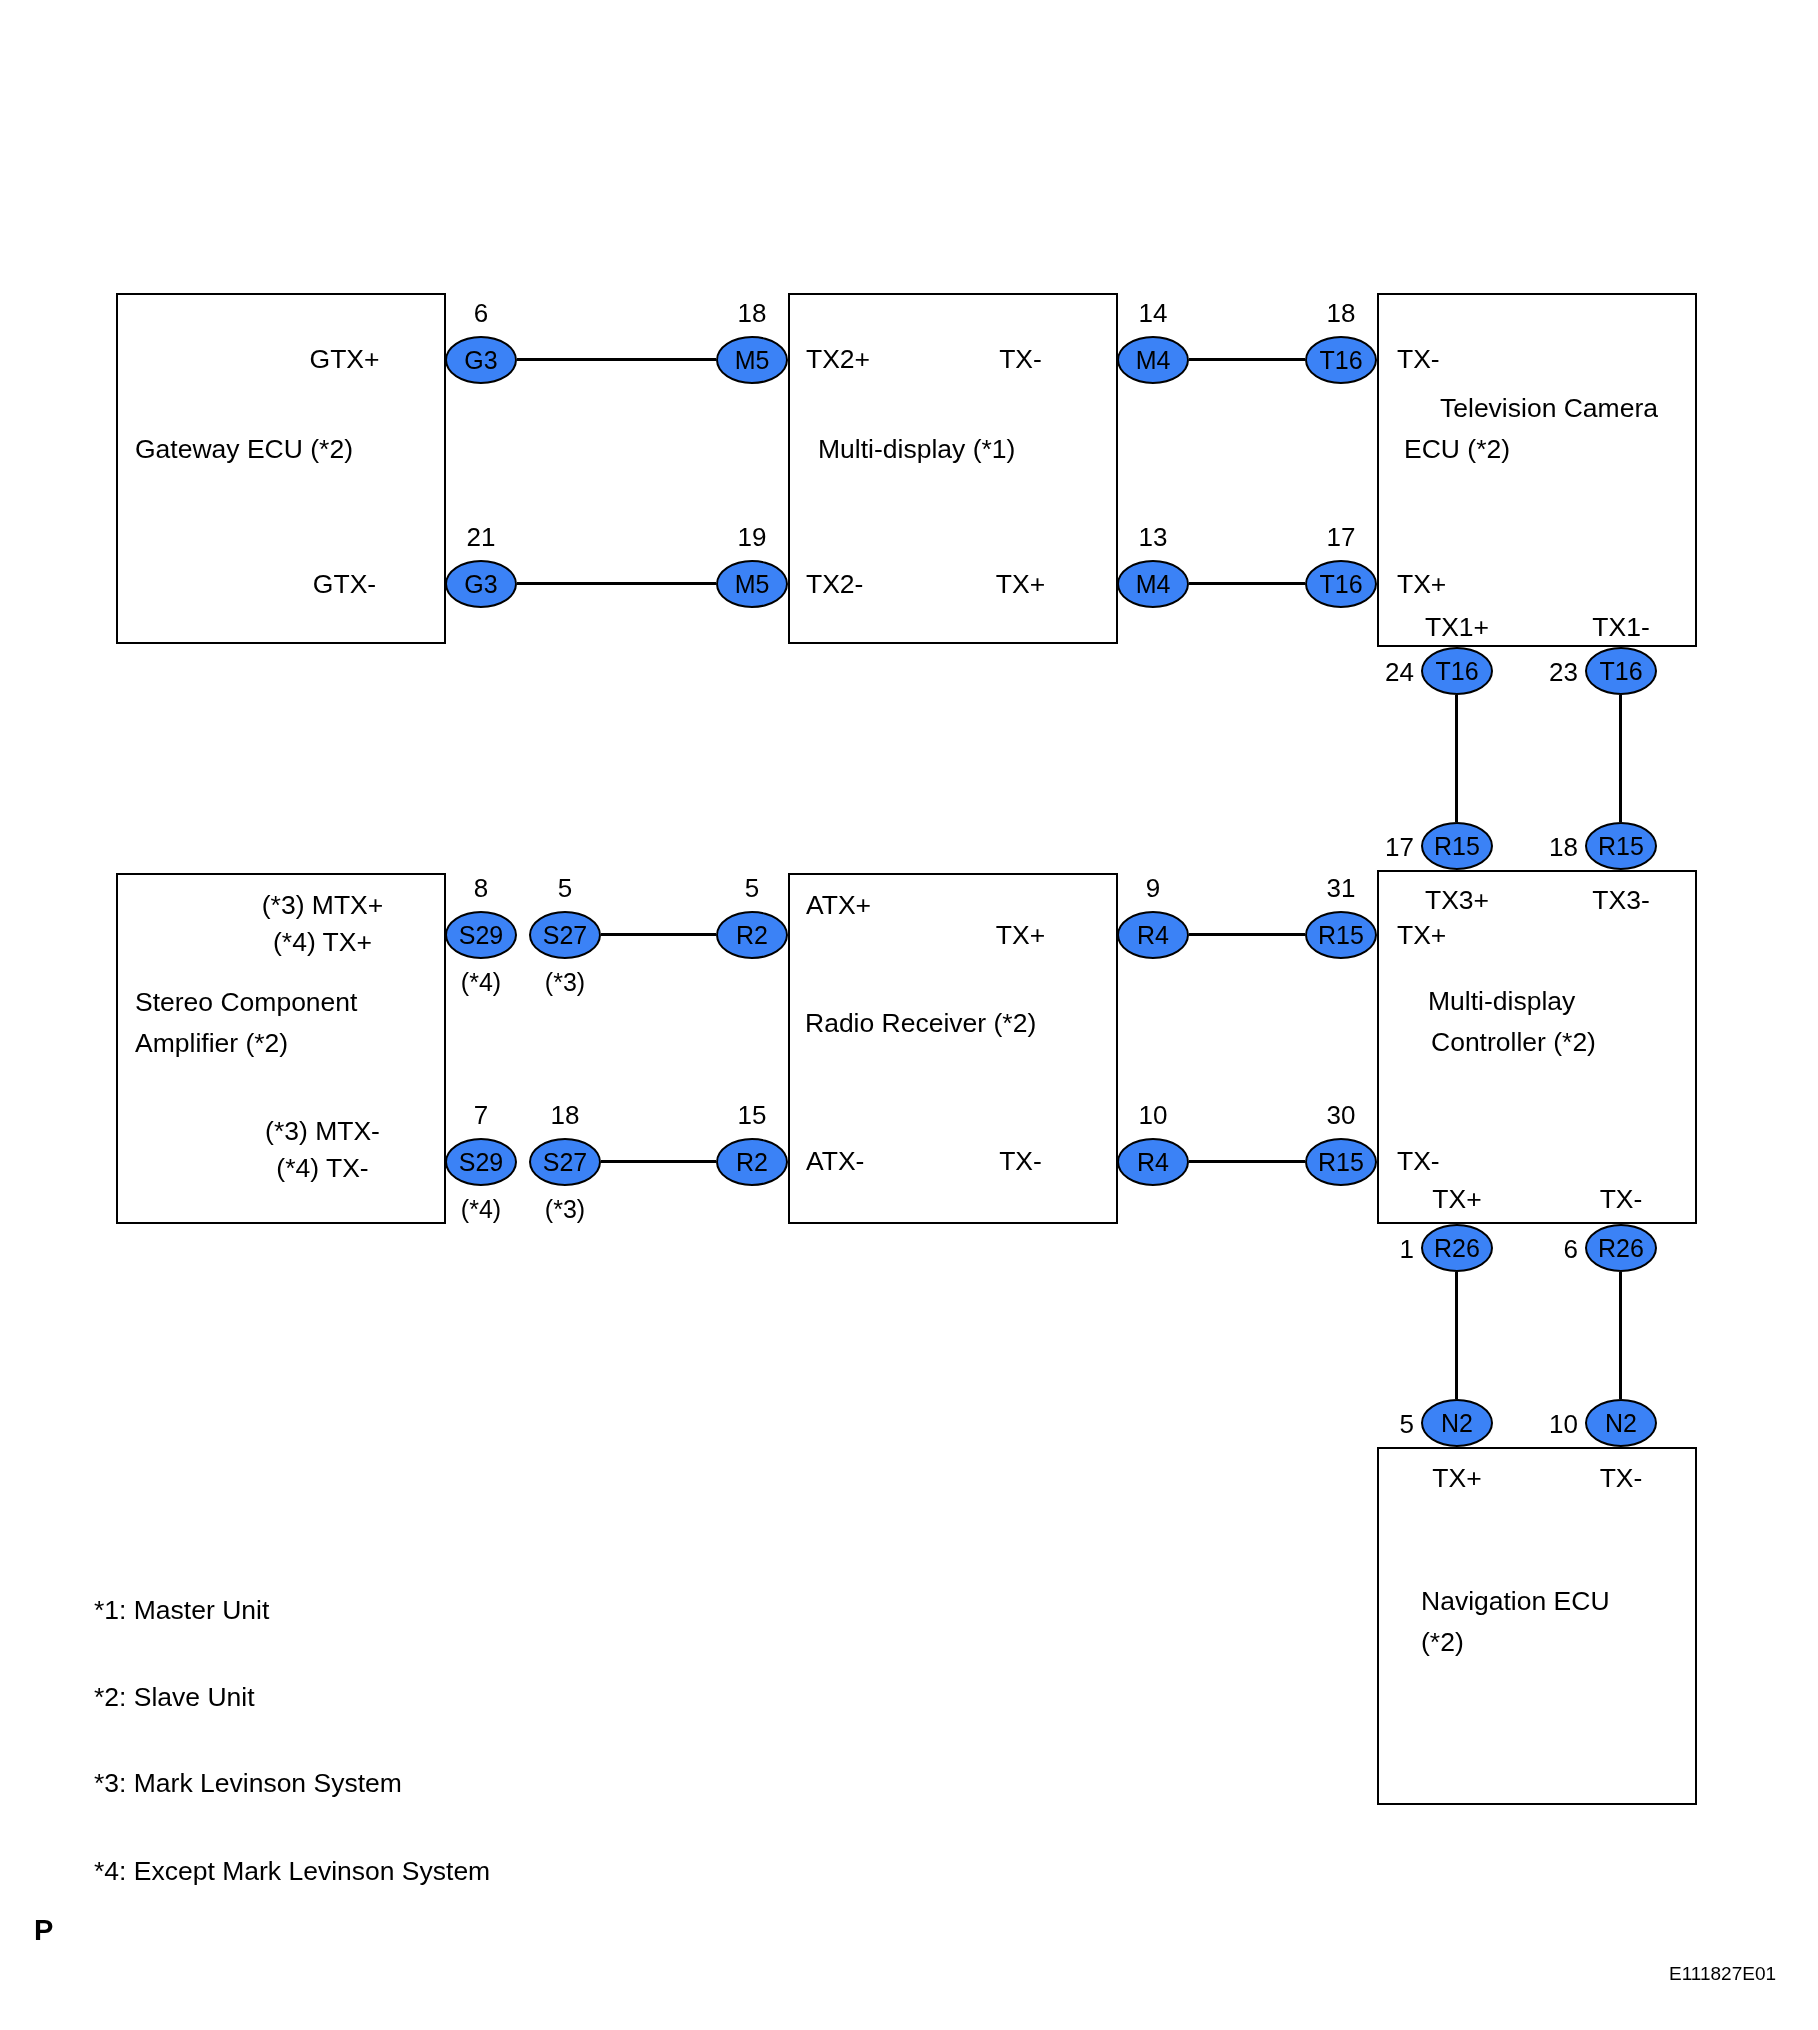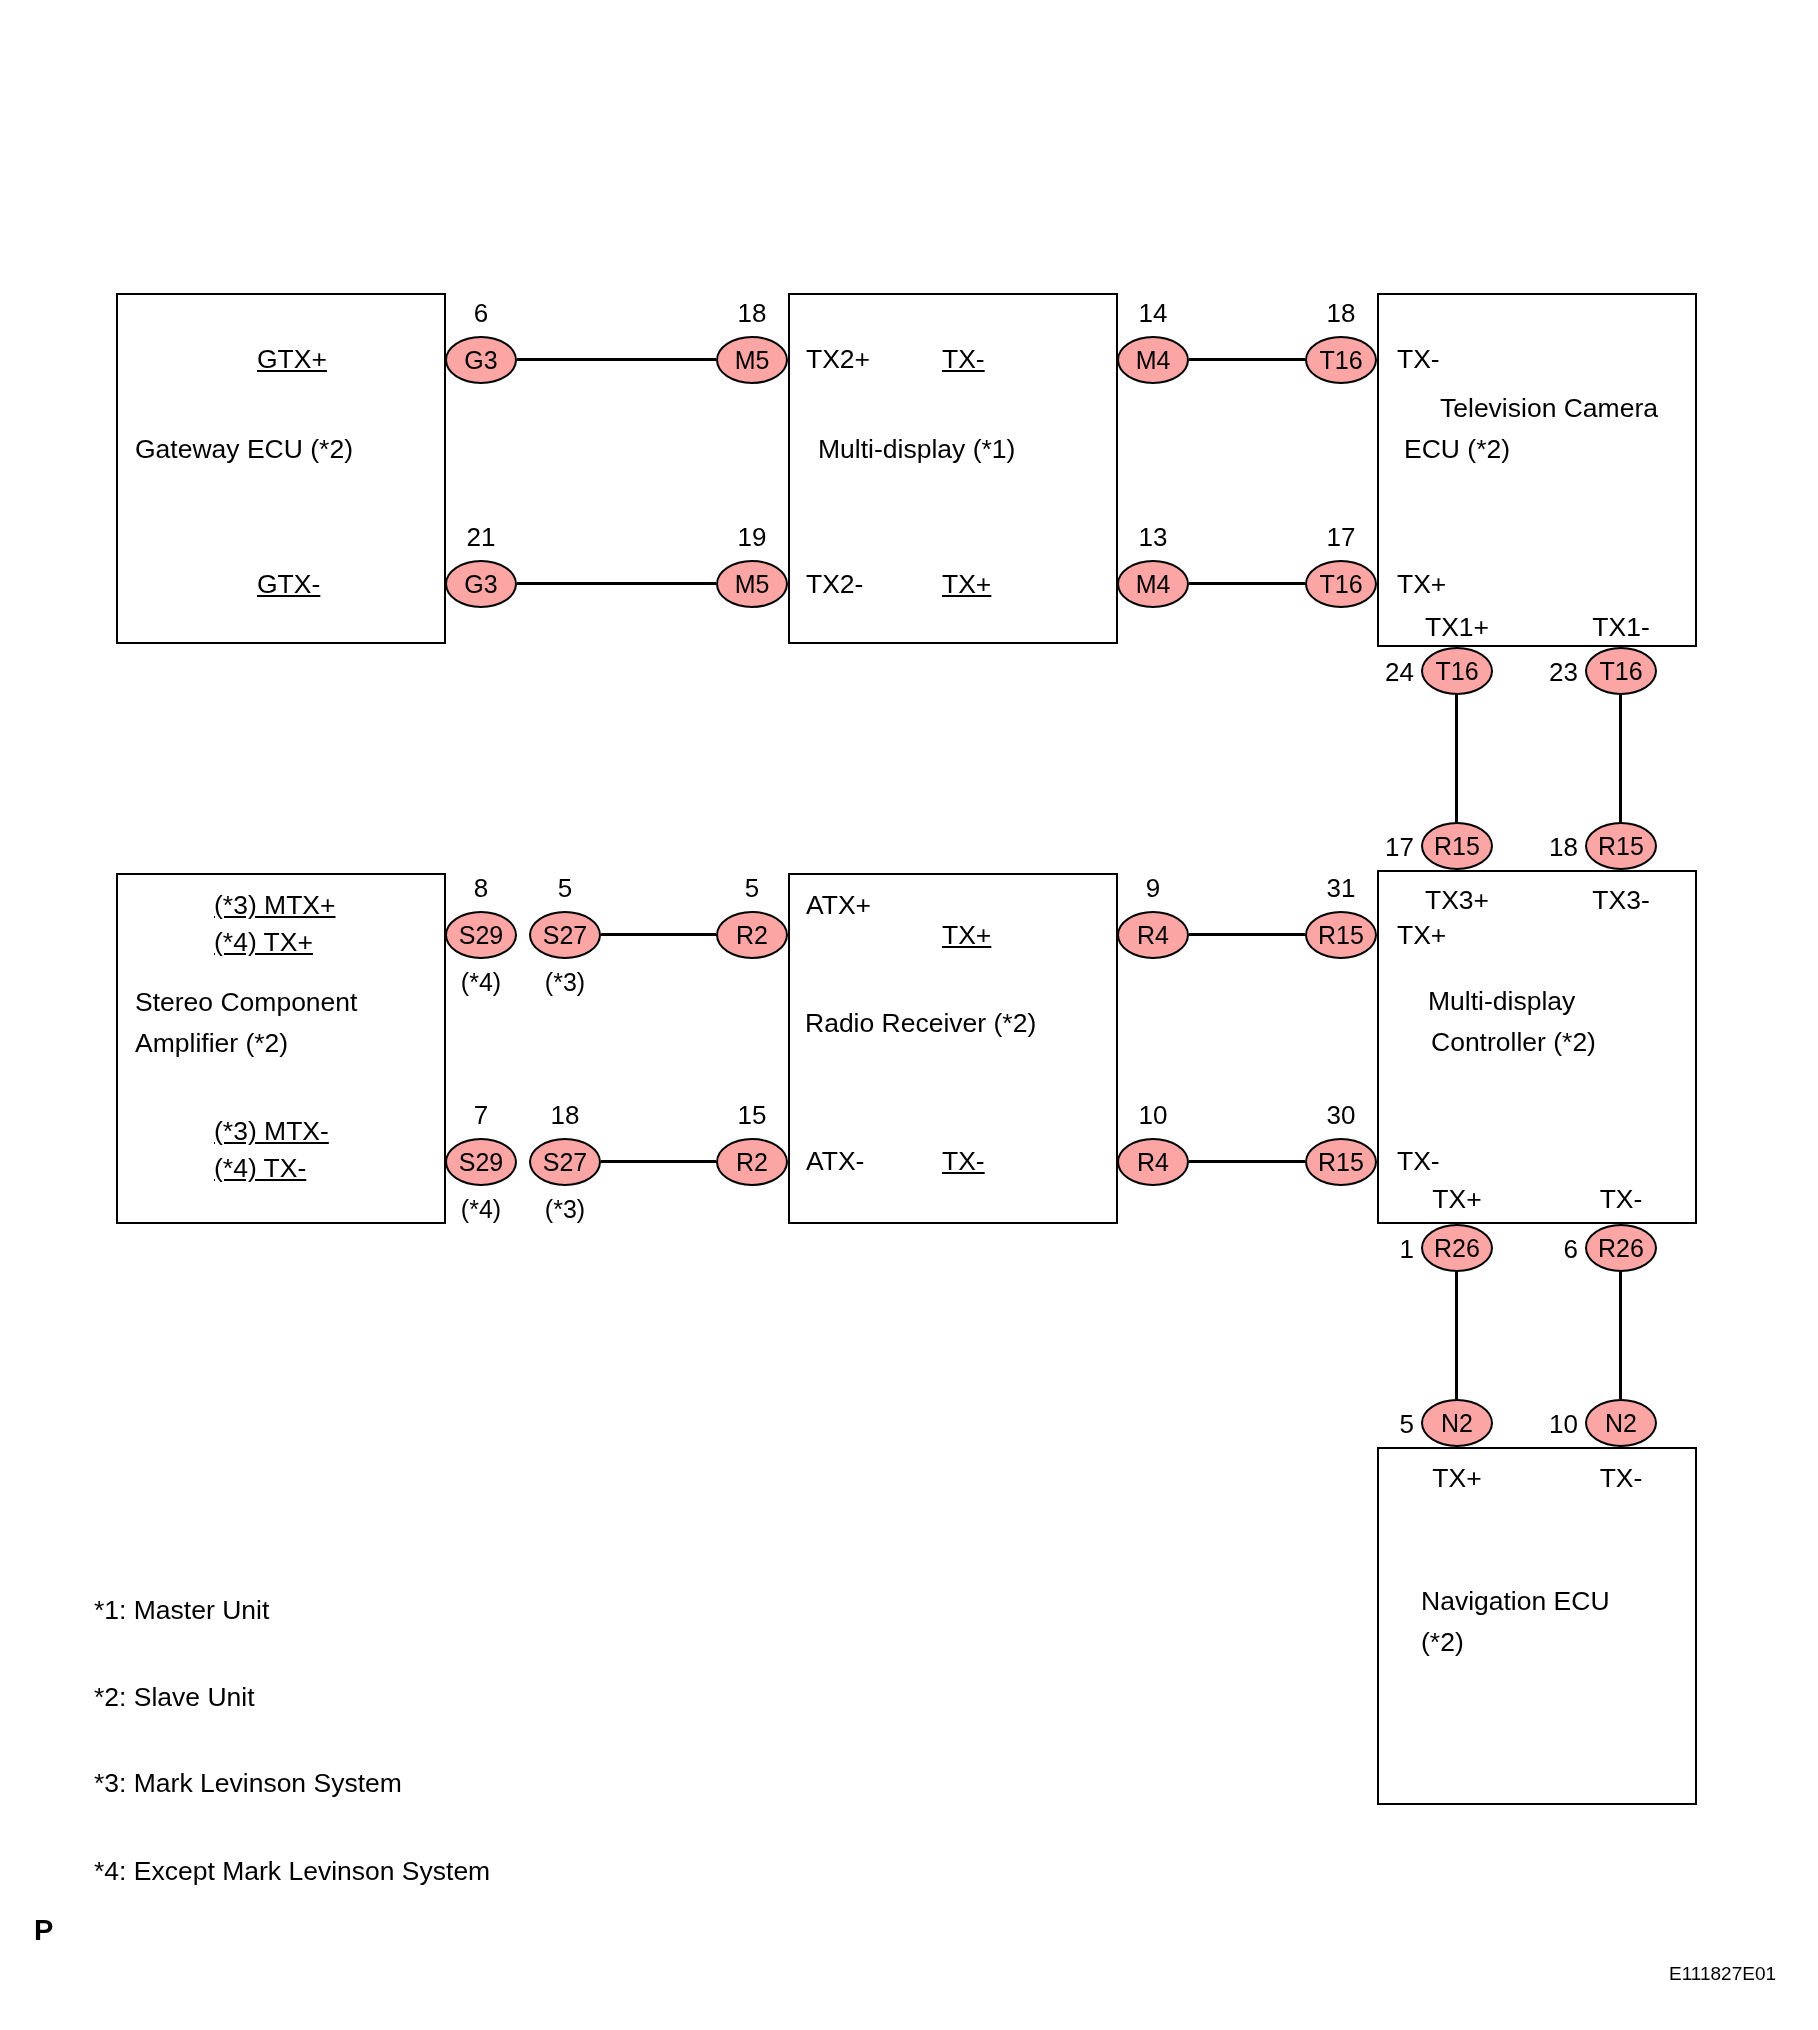--- a/index.html
+++ b/index.html
@@ -2,26 +2,26 @@
 <html style="font-size:13.7px"><head>
 <meta charset="utf-8">
 <style>
   * { margin:0; padding:0; box-sizing:border-box; }
   html,body { background:#ffffff; }
   body { font-family:"Liberation Sans", sans-serif; color:#000; }
   .page { position:relative; width:1818px; height:2031px; background:#fff; overflow:hidden; }
   .title { position:absolute; left:57px; top:58px; font-size:28px; font-weight:bold; white-space:nowrap; }
   .box { position:absolute; border:2.6px solid #000; background:#fff; }
   .lbl { position:absolute; font-size:26.5px; line-height:33px; white-space:nowrap; }
-  .lbl-r { text-align:left;text-decoration:underline; }
+  .lbl-r { text-align:center; }
   .lbl-c { text-align:center; }
   .hline { position:absolute; height:2.6px; background:#000; }
   .vline { position:absolute; width:2.6px; background:#000; }
   .oval { position:absolute; width:72px; height:48px; border:2.6px solid #000; border-radius:50%;
-          background:#fca5a5; display:flex; align-items:center; justify-content:center;
+          background:#3b82f6; display:flex; align-items:center; justify-content:center;
           font-size:25px; z-index:3; }
   .pin { position:absolute; font-size:26px; line-height:34px; height:34px; white-space:nowrap; }
   .pin-c { width:72px; text-align:center; }
   .pin-l { width:60px; text-align:right; }
   .note { position:absolute; width:72px; text-align:center; font-size:25px; line-height:33px; }
   .legend-item { position:absolute; font-size:26.5px; line-height:33px; white-space:nowrap;margin-top:15px; }
   .footer-p { position:absolute; left:34px; top:1914px; font-size:29px; font-weight:bold; }
   .doc-code { position:absolute; left:1669px; top:1963px; font-size:19px; }
 </style>
 </head>

